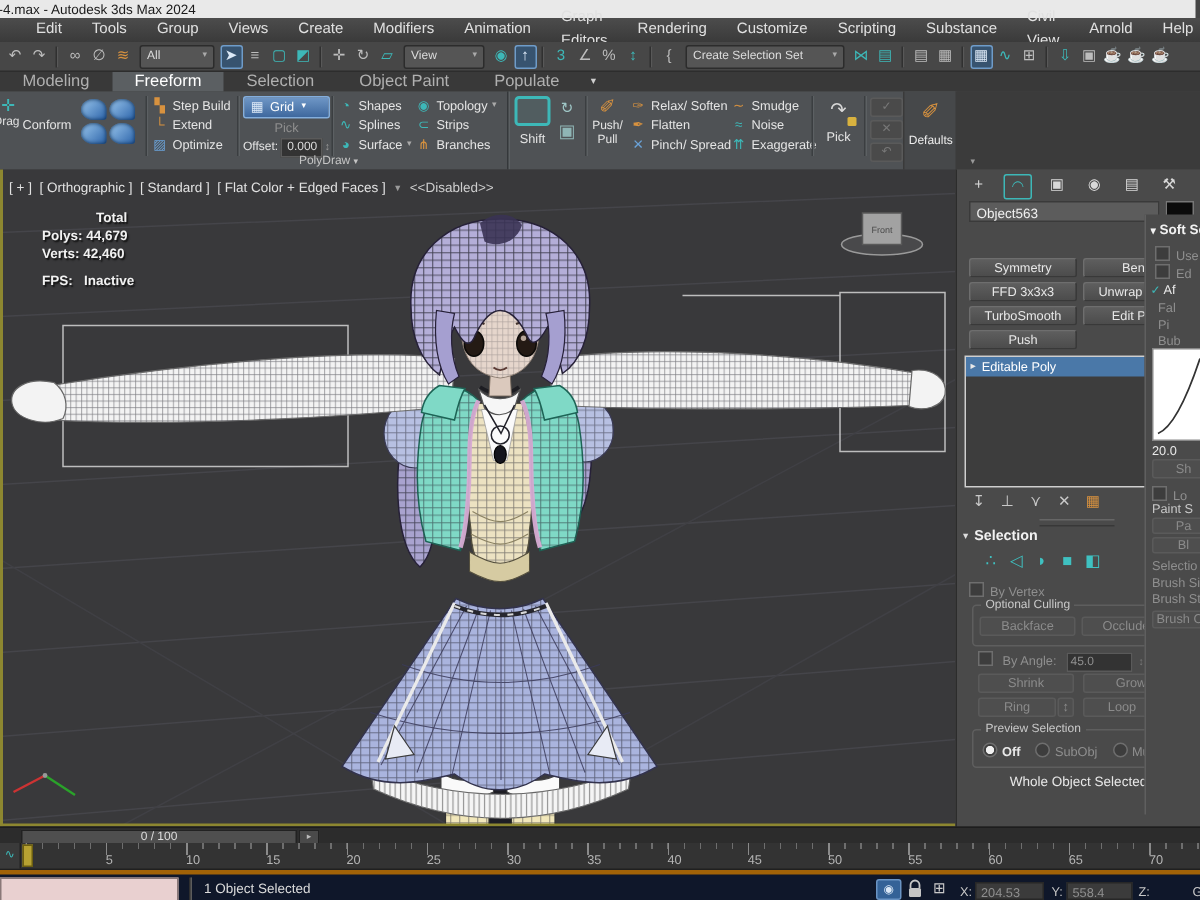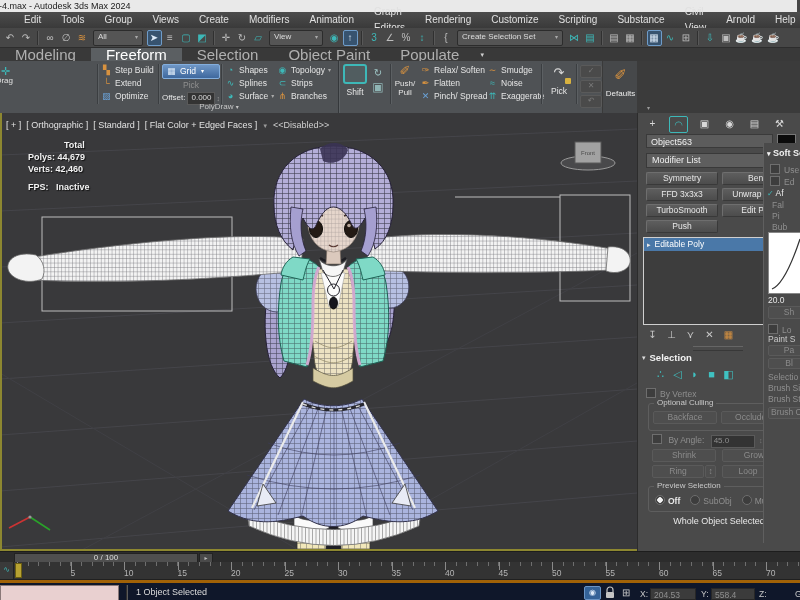--- a/index.html
+++ b/index.html
@@ -16,21 +16,21 @@
   .tgroup{display:flex;align-items:center}
   .ticon{min-width:15px;height:16px;display:flex;align-items:center;justify-content:center;font-size:10px;color:#bdbdbd;margin:0 .5px;border-radius:2px;box-sizing:border-box}
   .ticon[data-accent="teal"]{color:#3db8b8}
   .ticon[data-accent="orange"]{color:#d8923f}
   .ticon[data-box="true"]{border:1px solid #6f9cc9;background:#37536f;color:#dce9f7}
   .tsep{width:1px;height:14px;background:#303030;border-right:1px solid #585858;margin:0 3px}
   .tdrop{height:14px;background:#555;border:1px solid #2c2c2c;border-radius:2px;font-size:8px;color:#ddd;display:flex;align-items:center;padding:0 4px;gap:2px;margin:0 3px;white-space:nowrap}
   .tdrop .arr{font-size:6px;color:#aaa}
   
   #rtabs{left:0;top:48px;width:800px;height:13px;background:#393939;display:flex}
-  .rtab{padding:0 15px;font-size:15px;line-height:13px;color:#b0b0b0}
+  .rtab{padding:0 15px;font-size:11px;line-height:13px;color:#b0b0b0}
   .rtab[data-active="true"]{background:#5b5f62;color:#fff}
   #rtab-extra{font-size:7px;color:#cfcfcf;line-height:13px;padding:0 6px}
   #rbody{left:0;top:61px;width:637px;height:52px;background:#4f5255}
   #rbody-right{left:637px;top:61px;width:163px;height:52px;background:#3b3b3b}
   .rsep{position:absolute;top:3px;width:1px;height:40px;background:#3b3e41;border-right:1px solid #5c6063}
   .glabel{position:absolute;bottom:0;font-size:8px;color:#c5c5c5;text-align:center;height:10px}
   .rrow{display:flex;align-items:center;gap:3px;font-size:8.5px;color:#e5e5e5;height:13px;white-space:nowrap}
   .rico{font-size:9px;width:11px;text-align:center;flex:0 0 11px}
   .rico.teal{color:#3db8b8}.rico.orange{color:#d8923f}.rico.blue{color:#6aa2d8}
   .blob{width:17px;height:14px;margin:1px;background:linear-gradient(135deg,#9cc8ee,#2a62a8);border-radius:65% 65% 20% 65%;box-shadow:inset 0 0 3px #0a2a50}
@@ -184,20 +184,29 @@
     <span id="rtab-extra">▾</span>
   </div>
 
   <div class="abs" id="rbody" able="false">
 
     <div class="abs" style="left:0;top:4px;width:13px;height:44px;overflow:hidden">
       <div class="rico teal" style="font-size:11px">✛</div>
       <div style="font-size:8px;color:#e0e0e0;direction:rtl;white-space:nowrap;overflow:hidden;width:13px">Drag</div>
     </div>
 
+    <div class="abs" style="left:13px;top:0;width:84px;height:52px">
+      <div class="abs" style="left:2px;top:18px;width:32px;text-align:center;font-size:8.5px;color:#e5e5e5">Conform</div>
+      <div class="abs" style="left:40px;top:4px;display:flex;flex-wrap:wrap;width:44px">
+        <div class="blob"></div>
+        <div class="blob"></div>
+        <div class="blob"></div>
+        <div class="blob"></div>
+      </div>
+    </div>
     <div class="rsep" style="left:97px"></div>
 
     <div class="abs" style="left:101px;top:3px">
       <div class="rrow">
           <span class="rico orange">▚</span>
           <span>Step Build</span>
         </div>
       <div class="rrow">
           <span class="rico orange">└</span>
           <span>Extend</span>
@@ -484,24 +493,20 @@
 
     <span class="cptab" data-active="false">+</span>
         <span class="cptab" data-active="true">◠</span>
         <span class="cptab" data-active="false">▣</span>
         <span class="cptab" data-active="false">◉</span>
         <span class="cptab" data-active="false">▤</span>
         <span class="cptab" data-active="false">⚒</span>
       </div>
     <div class="abs" style="left:8px;top:21px;width:127px;height:14px;background:#5c5c5c;border:1px solid #3a3a3a;color:#f0f0f0;font-size:9px;line-height:14px;padding-left:4px;box-sizing:border-box">Object563</div>
     <div class="abs" style="left:139px;top:21px;width:17px;height:14px;background:#0b0b0b;border:1px solid #777"></div>
-    <div class="abs" style="left:8px;top:40px;width:148px;height:15px;background:#5e5e5e;border:1px solid #393939;display:flex;align-items:center;justify-content:space-between;padding:0 5px;box-sizing:border-box">
-      <span style="font-size:9px;color:#efefef">Modifier List</span>
-      <span style="font-size:6px;color:#bbb">▾</span>
-    </div>
     <div class="abs" style="left:8px;top:59px;width:152px;display:flex;flex-wrap:wrap;column-gap:4px;row-gap:3px">
 
     <div class="cpbtn" style="width:72px">Symmetry</div>
         <div class="cpbtn" style="width:72px">Bend</div>
         <div class="cpbtn" style="width:72px">FFD 3x3x3</div>
         <div class="cpbtn" style="width:72px">Unwrap UVW</div>
         <div class="cpbtn" style="width:72px">TurboSmooth</div>
         <div class="cpbtn" style="width:72px">Edit Poly</div>
         <div class="cpbtn" style="width:72px">Push</div>
       </div>

